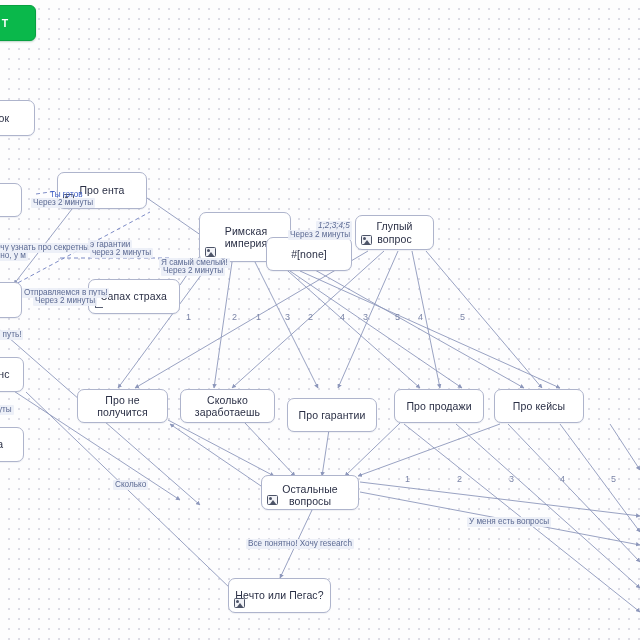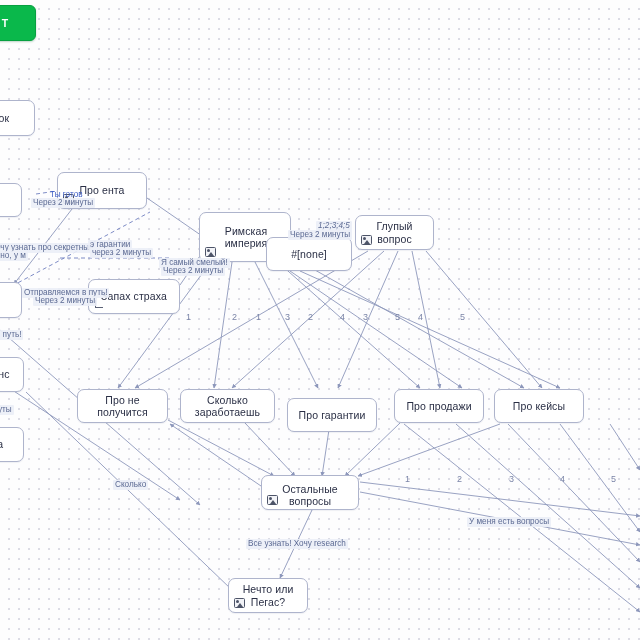--- a/index.html
+++ b/index.html
@@ -180,42 +180,42 @@
       <div class="node" style="left: 394px; top: 389px; width: 90px; height: 34px;">
         <span class="label">Про продажи</span>
       </div>
       <div class="node" style="left: 494px; top: 389px; width: 90px; height: 34px;">
         <span class="label">Про кейсы</span>
       </div>
       <div class="node" style="left: 261px; top: 475px; width: 98px; height: 35px; align-items: flex-end;">
         <span class="label">Остальные вопросы</span>
         <span class="img-icon"></span>
       </div>
-      <div class="node" style="left: 228px; top: 578px; width: 80px; height: 35px;">
+      <div class="node" style="left: 228px; top: 578px; width: 103px; height: 35px;">
         <span class="label">Нечто или Пегас?</span>
         <span class="img-icon"></span>
       </div>
     </div>
   <div id="labels-container">
       <div class="elabel blue" style="left: 48px; top: 190px;">Ты готов</div>
       <div class="elabel plain" style="left: 31px; top: 198px;">Через 2 минуты</div>
       <div class="elabel plain" style="left: -6px; top: 243px;">очу узнать про секретный</div>
       <div class="elabel plain" style="left: -6px; top: 251px;">чно, у м</div>
       <div class="elabel plain" style="left: 88px; top: 240px;">э гарантии</div>
       <div class="elabel plain" style="left: 90px; top: 248px;">через 2 минуты</div>
       <div class="elabel plain" style="left: 159px; top: 258px; text-align: center;">Я самый смелый!</div>
       <div class="elabel plain" style="left: 161px; top: 266px;">Через 2 минуты</div>
       <div class="elabel plain" style="left: 316px; top: 221px; font-style: italic;">1;2;3;4;5</div>
       <div class="elabel plain" style="left: 288px; top: 230px;">Через 2 минуты</div>
       <div class="elabel plain" style="left: 22px; top: 288px;">Отправляемся в путь!</div>
       <div class="elabel plain" style="left: 33px; top: 296px;">Через 2 минуты</div>
       <div class="elabel plain" style="left: -6px; top: 330px;">в путь!</div>
       <div class="elabel plain" style="left: -4px; top: 405px;">уты</div>
       <div class="elabel plain" style="left: 113px; top: 480px;">Сколько</div>
-      <div class="elabel plain" style="left: 246px; top: 539px;">Все узнать! Хочу research</div>
+      <div class="elabel plain" style="left: 246px; top: 539px;">Все понятно! Хочу research</div>
       <div class="elabel plain" style="left: 467px; top: 517px;">У меня есть вопросы</div>
     </div>
   <div id="numbers-container">
       <div class="num" style="left: 186px; top: 312px;">1</div>
       <div class="num" style="left: 232px; top: 312px;">2</div>
       <div class="num" style="left: 256px; top: 312px;">1</div>
       <div class="num" style="left: 285px; top: 312px;">3</div>
       <div class="num" style="left: 308px; top: 312px;">2</div>
       <div class="num" style="left: 340px; top: 312px;">4</div>
       <div class="num" style="left: 363px; top: 312px;">3</div>

